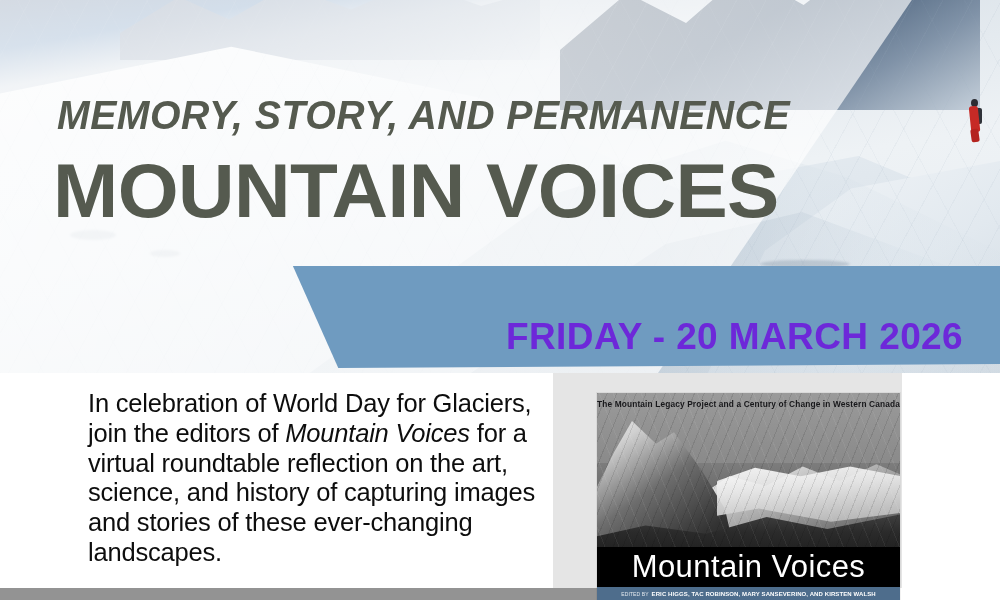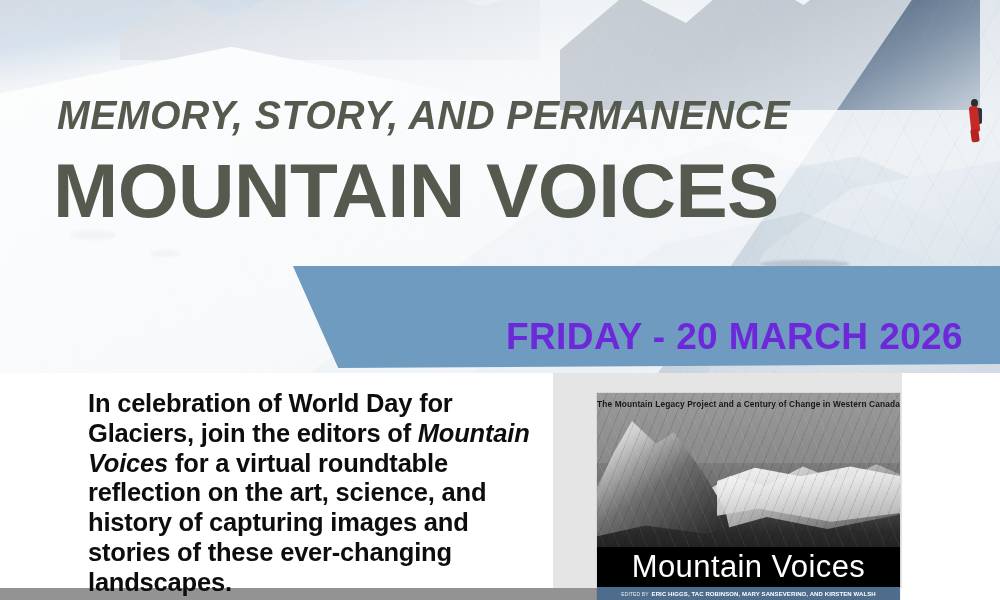--- a/index.html
+++ b/index.html
@@ -209,21 +209,21 @@
     left: 0; top: 588px;
     width: 836px; height: 12px;
     background: #939393;
   }
 
   .blurb {
     position: absolute;
     left: 88px; top: 389px;
     width: 448px;
     font-size: 25.5px;
-    font-weight: 700;
+    font-weight: 400;
     line-height: 1.17;
     color: #0d0d0d;
     letter-spacing: -0.2px;
   }
   .blurb em {
     font-style: italic;
   }
 
   
   .book {

